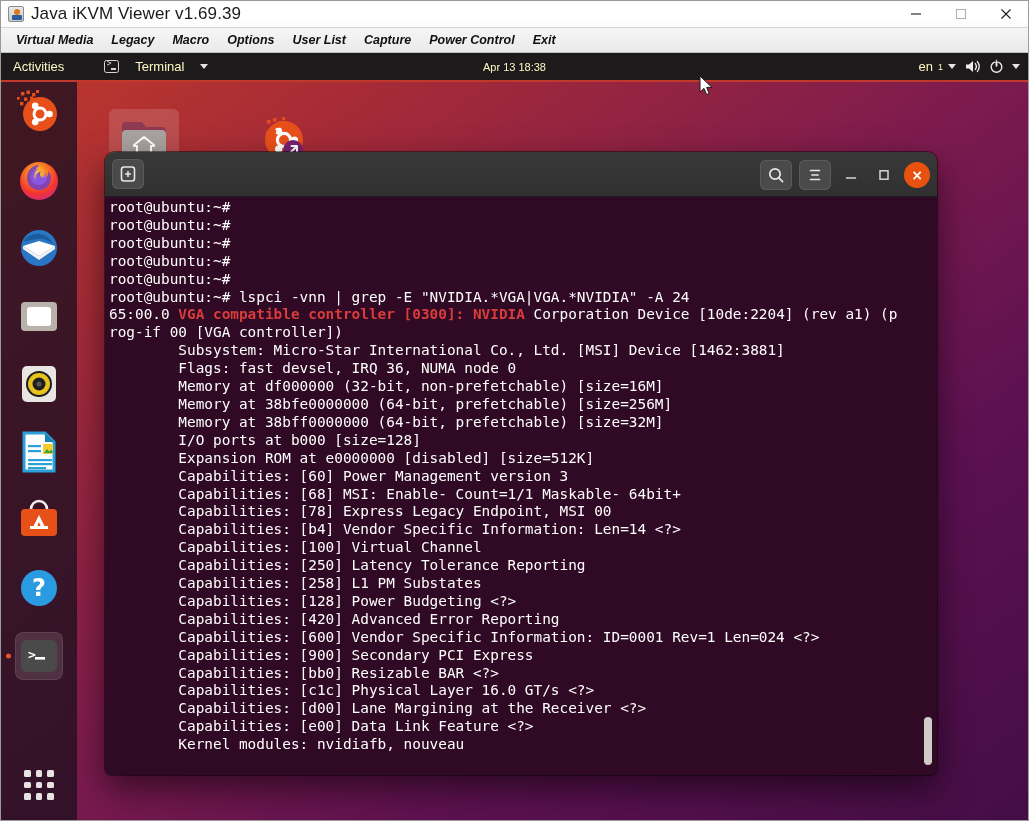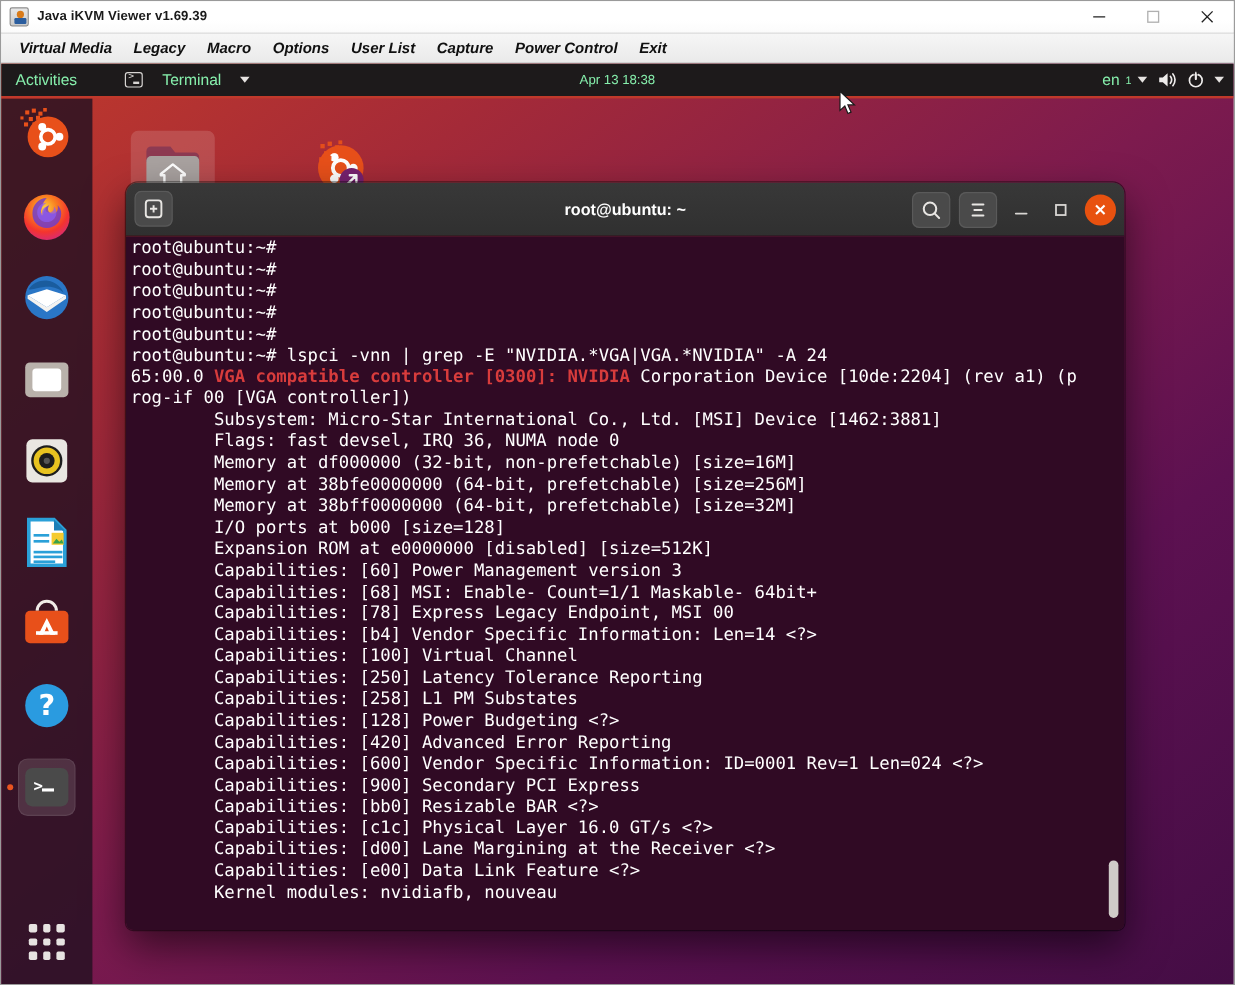--- a/index.html
+++ b/index.html
@@ -35,21 +35,21 @@
     content: ""; position: absolute; left: 3px; top: 8px;
     width: 10px; height: 5px;
     background: #2a5d9e; border-radius: 1px;
   }
   .kvm-appicon::after {
     content: ""; position: absolute; left: 5px; top: 2px;
     width: 6px; height: 6px; border-radius: 50%;
     background: #d97b1a;
   }
   .kvm-title {
-    font-size: 11px; color: #1a1a1a; letter-spacing: .1px; font-weight: bold;
+    font-size: 17px; color: #1a1a1a; letter-spacing: .1px;
   }
   .kvm-wincontrols {
     position: absolute; right: 0; top: 0; height: 26px;
     display: flex; align-items: stretch;
   }
   .kvm-wc {
     width: 45px; display: flex; align-items: center; justify-content: center;
     cursor: default;
   }
   .kvm-wc svg { display: block; }
@@ -71,21 +71,21 @@
     position: relative; flex: 1 1 auto; overflow: hidden;
     background:
       linear-gradient(to bottom right, #c0392b 0%, #a42a38 22%, #7d1b4e 50%, #5d1151 72%, #440d45 100%);
   }
 
   
   .gnome-topbar {
     position: absolute; left: 0; top: 0; right: 0; height: 27px;
     background: #1d1a1b;
     display: flex; align-items: center;
-    color: #86efac; font-size: 13px;
+    color: #fef9c3; font-size: 13px;
     z-index: 40;
   }
   .gt-activities { padding: 0 10px 0 12px; cursor: default; }
   .gt-app {
     display: flex; align-items: center; gap: 16px;
     padding: 2px 8px; margin-left: 22px; cursor: default;
   }
   .gt-term-glyph {
     width: 15px; height: 13px; border: 1.4px solid #d8d5d3; border-radius: 2.5px;
     position: relative; background: #1d1a1b;
@@ -447,21 +447,20 @@
 
       <div class="term-window">
         <div class="term-header">
           <div class="hdr-btn boxed">
             <svg width="18" height="18" viewBox="0 0 18 18">
               <rect x="2.5" y="2" width="13" height="14" rx="2.5" fill="none" stroke="#e8e6e3" stroke-width="1.6"></rect>
               <line x1="9" y1="6" x2="9" y2="12" stroke="#e8e6e3" stroke-width="1.6"></line>
               <line x1="6" y1="9" x2="12" y2="9" stroke="#e8e6e3" stroke-width="1.6"></line>
             </svg>
           </div>
-          <div class="term-title">root@ubuntu: ~</div>
           <div class="hdr-right">
             <div class="hdr-btn boxed">
               <svg width="18" height="18" viewBox="0 0 18 18">
                 <circle cx="8" cy="8" r="5.2" fill="none" stroke="#e8e6e3" stroke-width="1.7"></circle>
                 <line x1="11.8" y1="11.8" x2="15.6" y2="15.6" stroke="#e8e6e3" stroke-width="1.7" stroke-linecap="round"></line>
               </svg>
             </div>
             <div class="hdr-btn boxed">
               <svg width="18" height="18" viewBox="0 0 18 18">
                 <line x1="4.5" y1="4.5" x2="13.5" y2="4.5" stroke="#e8e6e3" stroke-width="1.7" stroke-linecap="round"></line>

